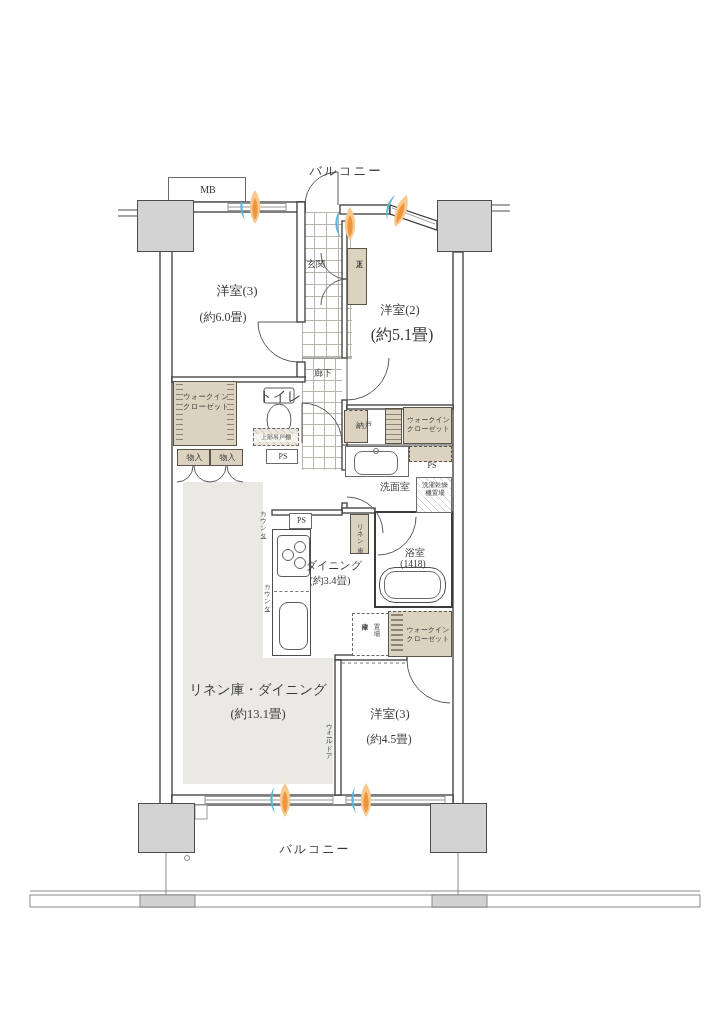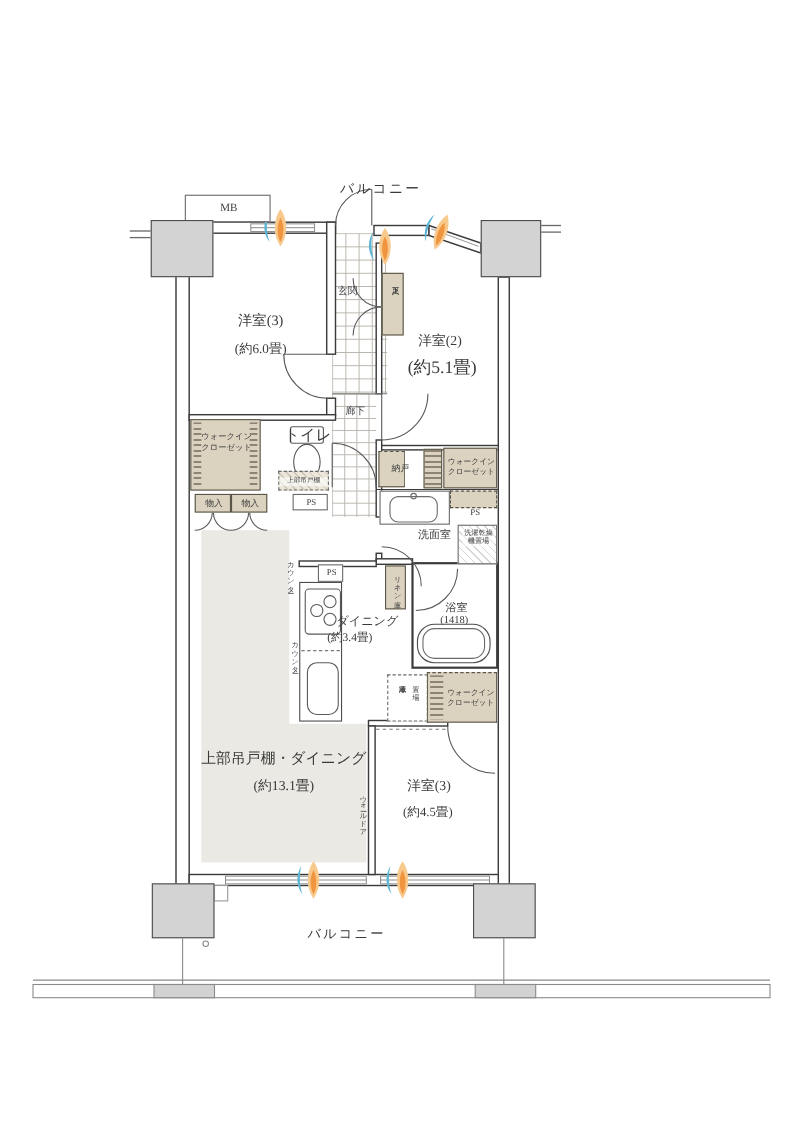--- a/index.html
+++ b/index.html
@@ -210,30 +210,30 @@
 クローゼット</div>
   </div>
 
   <div class="abs z3" style="left:379px;top:567px;width:67px;height:36px;border:1.5px solid #4c4c4c;border-radius:16px;background:#fff;box-sizing:border-box;">
     <div class="abs" style="left:4px;top:3px;width:55px;height:26px;border:1px solid #6a6a6a;border-radius:11px;"></div>
   </div>
 
   <div class="lbl z4" style="left:296px;top:163px;width:100px;font-size:12.5px;letter-spacing:2px;">バルコニー</div>
   <div class="lbl z4" style="left:298px;top:259px;width:36px;font-size:9px;">玄関</div>
   <div class="lbl z4" style="left:187px;top:283px;width:100px;font-size:13px;">洋室(3)</div>
-  <div class="lbl z4" style="left:187px;top:310px;width:100px;font-size:12px;">(約6.0畳)</div>
+  <div class="lbl z4" style="left:173px;top:310px;width:100px;font-size:12px;">(約6.0畳)</div>
   <div class="lbl z4" style="left:350px;top:302px;width:100px;font-size:12.5px;">洋室(2)</div>
   <div class="lbl z4" style="left:352px;top:325px;width:100px;font-size:16px;">(約5.1畳)</div>
   <div class="lbl z4" style="left:303px;top:368px;width:40px;font-size:9px;">廊下</div>
   <div class="lbl z4" style="left:258px;top:388px;width:44px;font-size:14px;">トイレ</div>
   <div class="lbl z4" style="left:345px;top:480px;width:100px;font-size:10px;">洗面室</div>
   <div class="lbl z4" style="left:365px;top:546px;width:100px;font-size:10px;">浴室</div>
   <div class="lbl z4" style="left:363px;top:558px;width:100px;font-size:9.5px;">(1418)</div>
   <div class="lbl z4" style="left:284px;top:558px;width:100px;font-size:11px;">ダイニング</div>
-  <div class="lbl z4" style="left:268px;top:574px;width:100px;font-size:10.5px;">(約3.4畳)</div>
-  <div class="lbl z4" style="left:178px;top:681px;width:160px;font-size:13.5px;">上部吊戸棚・ダイニング</div>
+  <div class="lbl z4" style="left:280px;top:574px;width:100px;font-size:10.5px;">(約3.4畳)</div>
+  <div class="lbl z4" style="left:178px;top:681px;width:160px;font-size:13.5px;">リネン庫・ダイニング</div>
   <div class="lbl z4" style="left:178px;top:706px;width:160px;font-size:12.5px;">(約13.1畳)</div>
   <div class="lbl z4 vtext" style="left:325px;top:710px;font-size:6.5px;height:56px;">ウォールドア</div>
   <div class="lbl z4" style="left:340px;top:706px;width:100px;font-size:12.5px;">洋室(3)</div>
   <div class="lbl z4" style="left:339px;top:732px;width:100px;font-size:11.5px;">(約4.5畳)</div>
   <div class="lbl z4" style="left:265px;top:842px;width:100px;font-size:12px;letter-spacing:2px;">バルコニー</div>
 
 </div>
 
 </body></html>

